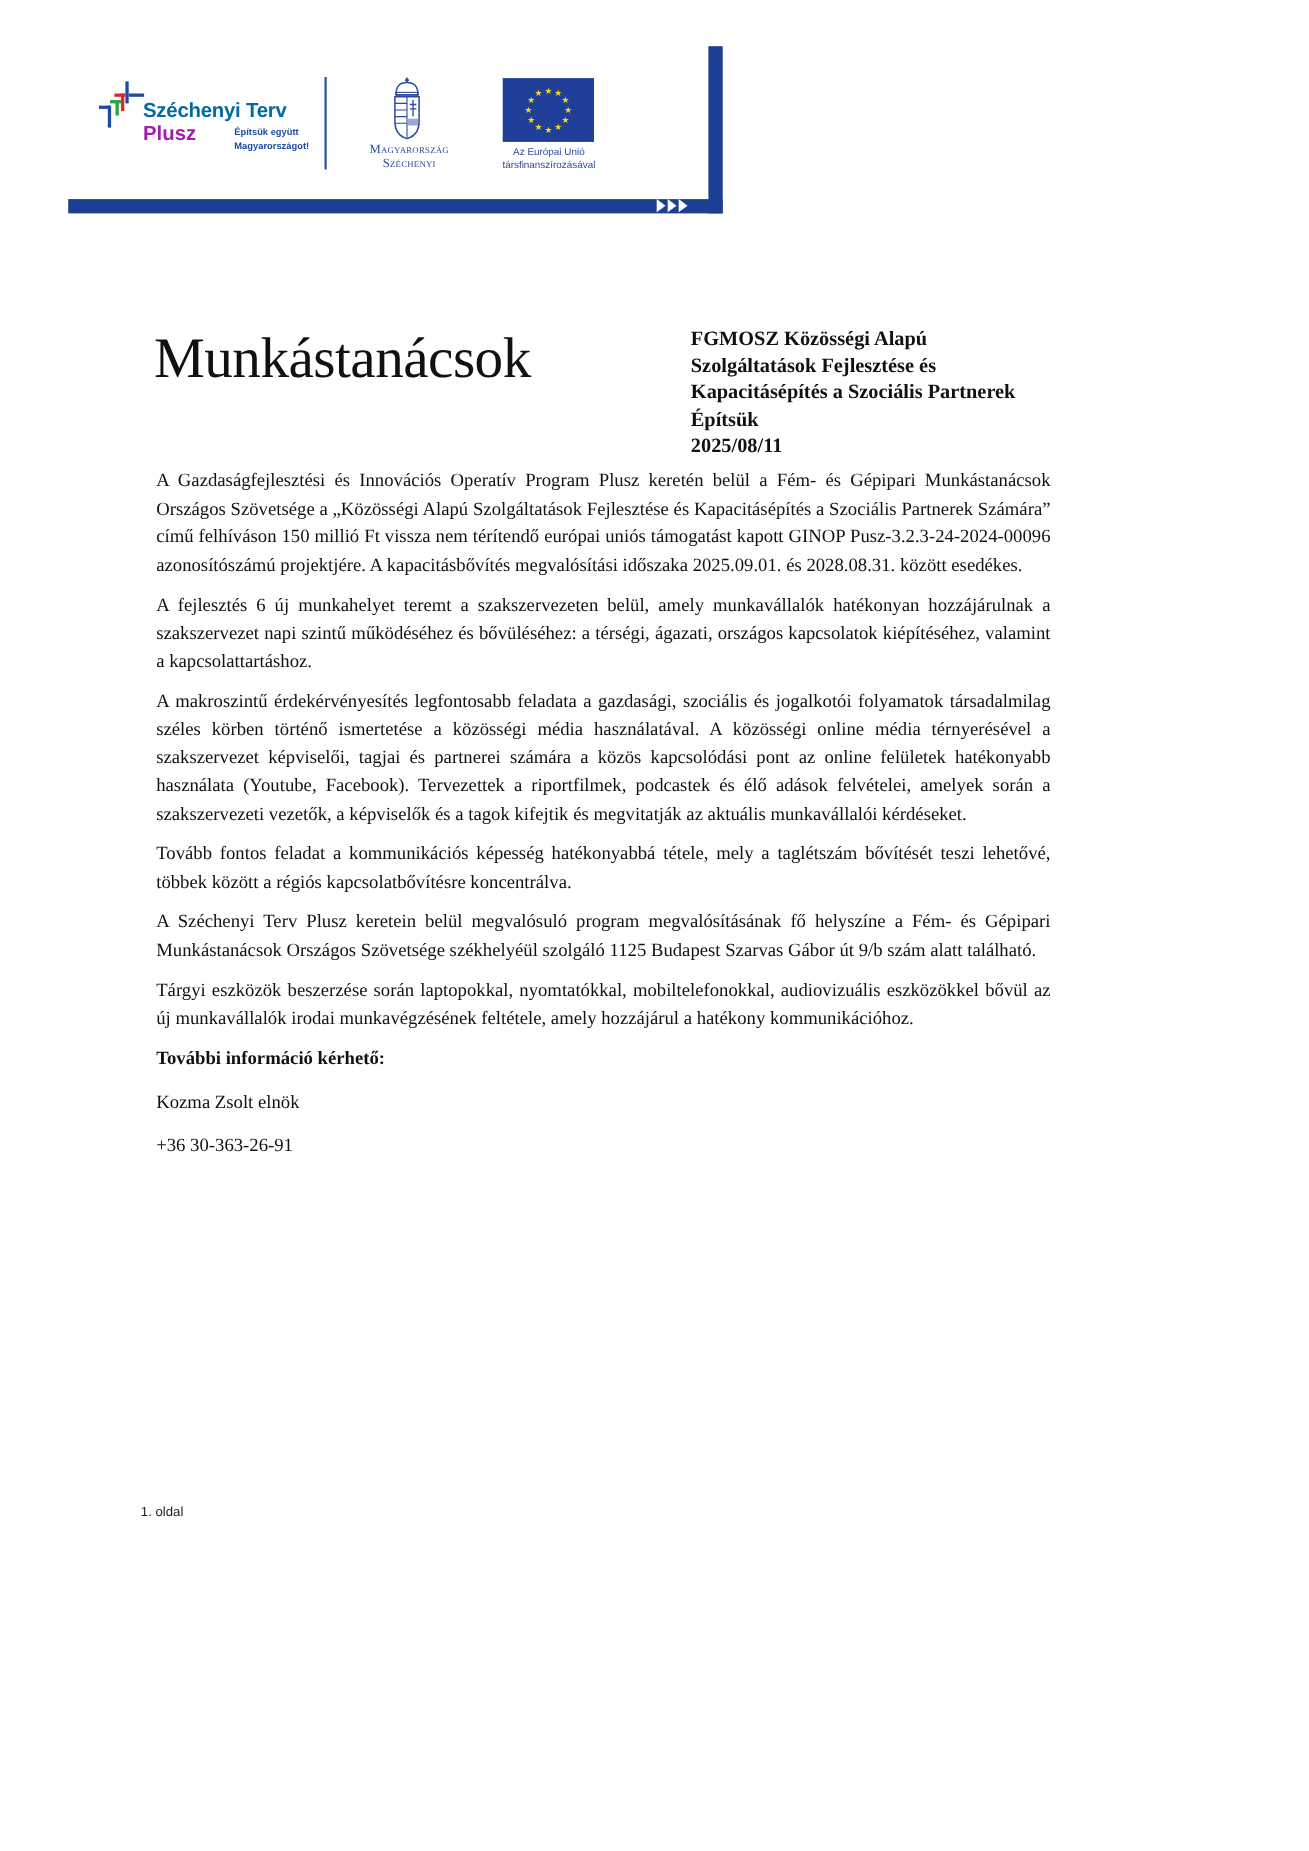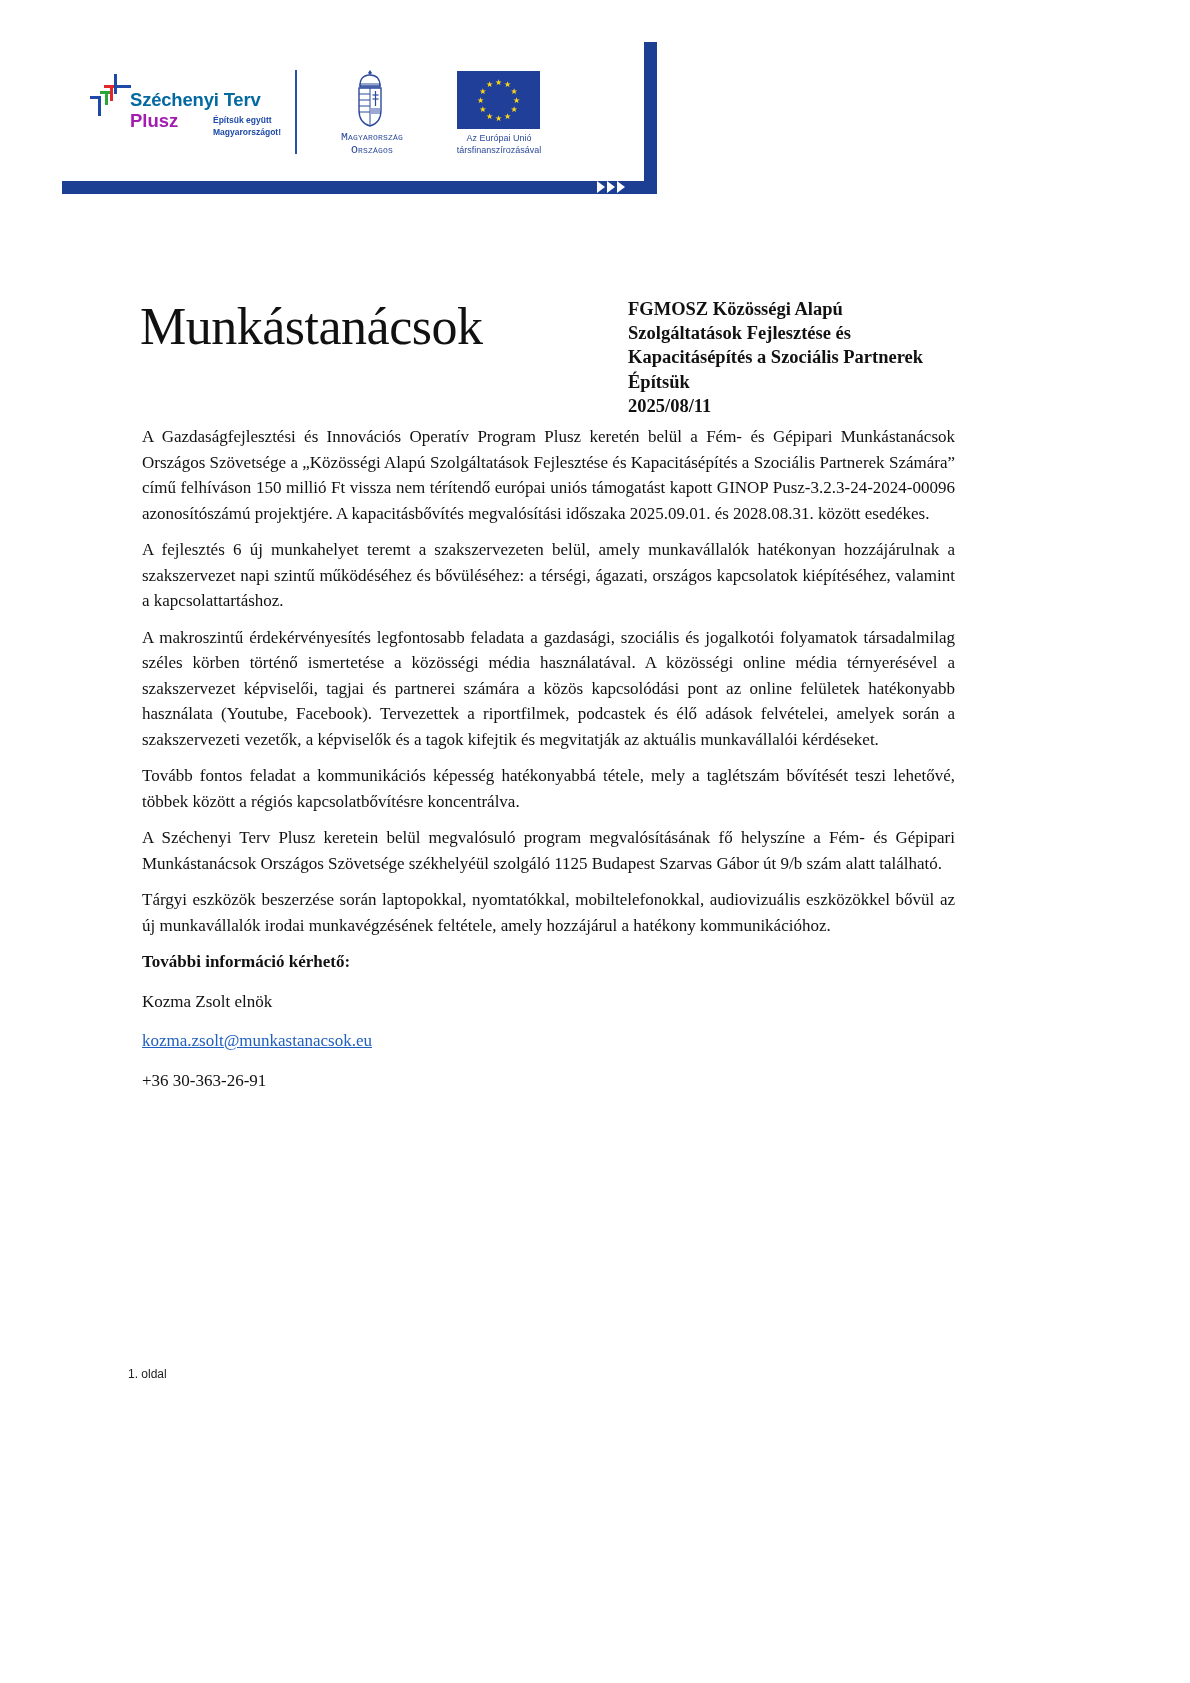--- a/index.html
+++ b/index.html
@@ -20,21 +20,21 @@
                font-weight: bold; color: #0369a1; font-size: 18.5px; line-height: 20px; white-space: nowrap; letter-spacing: -0.2px; }
   .szt-plus { position: absolute; left: 40px; top: 39px; font-family: "Liberation Sans", sans-serif;
               font-weight: bold; color: #a21caf; font-size: 18.5px; line-height: 20px; }
   .szt-slogan { position: absolute; left: 123px; top: 42px; font-family: "Liberation Sans", sans-serif;
                 font-weight: bold; color: #1d4aa8; font-size: 8.5px; line-height: 12px; white-space: nowrap; }
 
   .divider { position: absolute; left: 233px; top: 28px; width: 2px; height: 84px; background: #2b4ea6; }
 
   .gov-logo { position: absolute; left: 250px; top: 26px; width: 120px; height: 90px; text-align: center; }
   .coat { position: absolute; left: 43px; top: 0; width: 30px; height: 60px; }
-  .gov-text { position: absolute; left: 0; top: 62px; width: 120px; font-family: Liberation Mono, monospace;
+  .gov-text { position: absolute; left: 0; top: 62px; width: 120px; font-family: Liberation Serif, serif;
               color: #2d4a9c; font-size: 11.5px; line-height: 13px; letter-spacing: 0.2px; font-variant: small-caps; }
 
   .eu-logo { position: absolute; left: 378px; top: 26px; width: 120px; height: 90px; }
   .eu-flag { position: absolute; left: 17px; top: 3px; width: 83px; height: 58px; background: #1f3f99; }
   .eu-text { position: absolute; left: 0; top: 64px; width: 118px; text-align: center;
              font-family: "Liberation Sans", sans-serif; color: #2d4a9c; font-size: 9px; line-height: 12px; white-space: nowrap; }
 
   
   .title { position: absolute; left: 140px; top: 296px; font-size: 52px; line-height: 62px; font-weight: normal;
            margin: 0; letter-spacing: -0.5px; }
@@ -95,21 +95,21 @@
       <line x1="4" y1="32" x2="15" y2="32" stroke="#2d4a9c" stroke-width="1"></line>
       <line x1="4" y1="38" x2="15" y2="38" stroke="#2d4a9c" stroke-width="1"></line>
       <line x1="4" y1="44" x2="15" y2="44" stroke="#2d4a9c" stroke-width="1"></line>
       <line x1="20.5" y1="23" x2="20.5" y2="38" stroke="#2d4a9c" stroke-width="1.2"></line>
       <line x1="17.5" y1="27" x2="23.5" y2="27" stroke="#2d4a9c" stroke-width="1.2"></line>
       <line x1="17.5" y1="31" x2="23.5" y2="31" stroke="#2d4a9c" stroke-width="1.2"></line>
       <path d="M16 40 L25 40 L25 46 L16 46 Z" fill="#9aa8d3"></path>
     </svg>
     <div class="gov-text">
       <div>Magyarország</div>
-      <div>Országos</div>
+      <div>Széchenyi</div>
     </div>
   </div>
 
   <div class="eu-logo">
     <div class="eu-flag">
       <svg id="eu-stars" width="83" height="58" viewBox="0 0 83 58">
           <text x="41.5" y="14" text-anchor="middle" font-size="8" fill="#ffd617">★</text>
           <text x="50.5" y="16.411542731880104" text-anchor="middle" font-size="8" fill="#ffd617">★</text>
           <text x="57.088457268119896" y="23" text-anchor="middle" font-size="8" fill="#ffd617">★</text>
           <text x="59.5" y="32" text-anchor="middle" font-size="8" fill="#ffd617">★</text>
@@ -143,18 +143,17 @@
   <p>A Gazdaságfejlesztési és Innovációs Operatív Program Plusz keretén belül a Fém- és Gépipari Munkástanácsok Országos Szövetsége a „Közösségi Alapú Szolgáltatások Fejlesztése és Kapacitásépítés a Szociális Partnerek Számára” című felhíváson 150 millió Ft vissza nem térítendő európai uniós támogatást kapott GINOP Pusz-3.2.3-24-2024-00096 azonosítószámú projektjére. A kapacitásbővítés megvalósítási időszaka 2025.09.01. és 2028.08.31. között esedékes.</p>
   <p>A fejlesztés 6 új munkahelyet teremt a szakszervezeten belül, amely munkavállalók hatékonyan hozzájárulnak a szakszervezet napi szintű működéséhez és bővüléséhez: a térségi, ágazati, országos kapcsolatok kiépítéséhez, valamint a kapcsolattartáshoz.</p>
   <p>A makroszintű érdekérvényesítés legfontosabb feladata a gazdasági, szociális és jogalkotói folyamatok társadalmilag széles körben történő ismertetése a közösségi média használatával. A közösségi online média térnyerésével a szakszervezet képviselői, tagjai és partnerei számára a közös kapcsolódási pont az online felületek hatékonyabb használata (Youtube, Facebook). Tervezettek a riportfilmek, podcastek és élő adások felvételei, amelyek során a szakszervezeti vezetők, a képviselők és a tagok kifejtik és megvitatják az aktuális munkavállalói kérdéseket.</p>
   <p>Tovább fontos feladat a kommunikációs képesség hatékonyabbá tétele, mely a taglétszám bővítését teszi lehetővé, többek között a régiós kapcsolatbővítésre koncentrálva.</p>
   <p>A Széchenyi Terv Plusz keretein belül megvalósuló program megvalósításának fő helyszíne a Fém- és Gépipari Munkástanácsok Országos Szövetsége székhelyéül szolgáló 1125 Budapest Szarvas Gábor út 9/b szám alatt található.</p>
   <p>Tárgyi eszközök beszerzése során laptopokkal, nyomtatókkal, mobiltelefonokkal, audiovizuális eszközökkel bővül az új munkavállalók irodai munkavégzésének feltétele, amely hozzájárul a hatékony kommunikációhoz.</p>
 
   <div class="contact">
     <p class="heading">További információ kérhető:</p>
     <p>Kozma Zsolt elnök</p>
-    <p><a class="email" title="kozma.zsolt@munkastanacsok.eu">kozma.zsolt@munkastanacsok.eu</a></p>
     <p>+36 30-363-26-91</p>
   </div>
 </div>
 
 <div class="page-num">1. oldal</div>
 
 </body></html>

